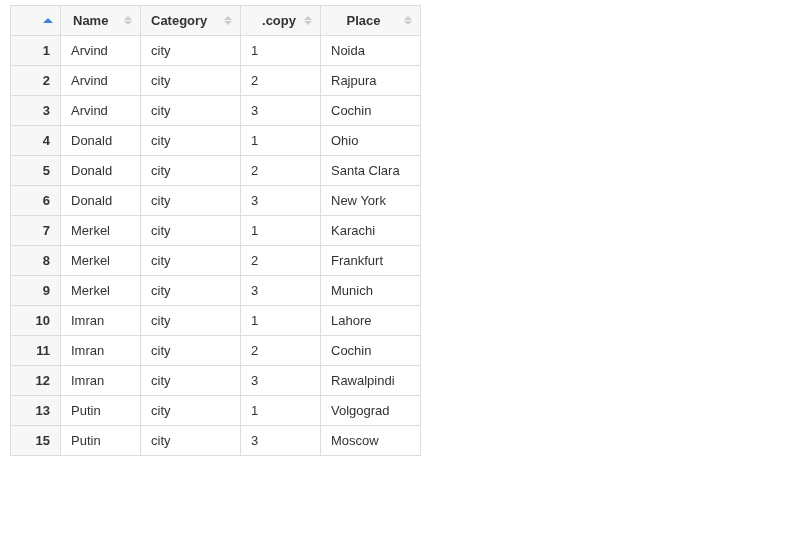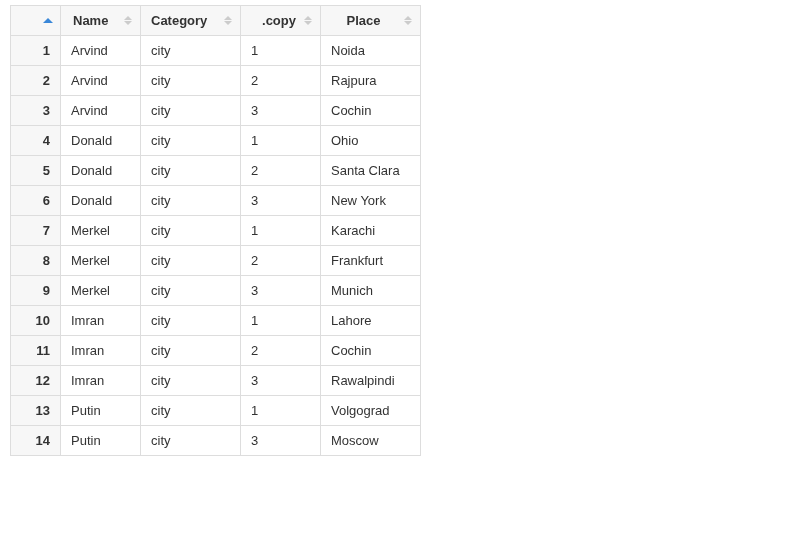--- a/index.html
+++ b/index.html
@@ -204,20 +204,20 @@
         <td>Rawalpindi</td>
       </tr>
       <tr>
         <td class="rownum">13</td>
         <td>Putin</td>
         <td>city</td>
         <td>1</td>
         <td>Volgograd</td>
       </tr>
       <tr>
-        <td class="rownum">14</td>
+        <td class="rownum">15</td>
         <td>Putin</td>
         <td>city</td>
         <td>3</td>
         <td>Moscow</td>
       </tr>
     </tbody>
 </table>
 
 </body></html>

